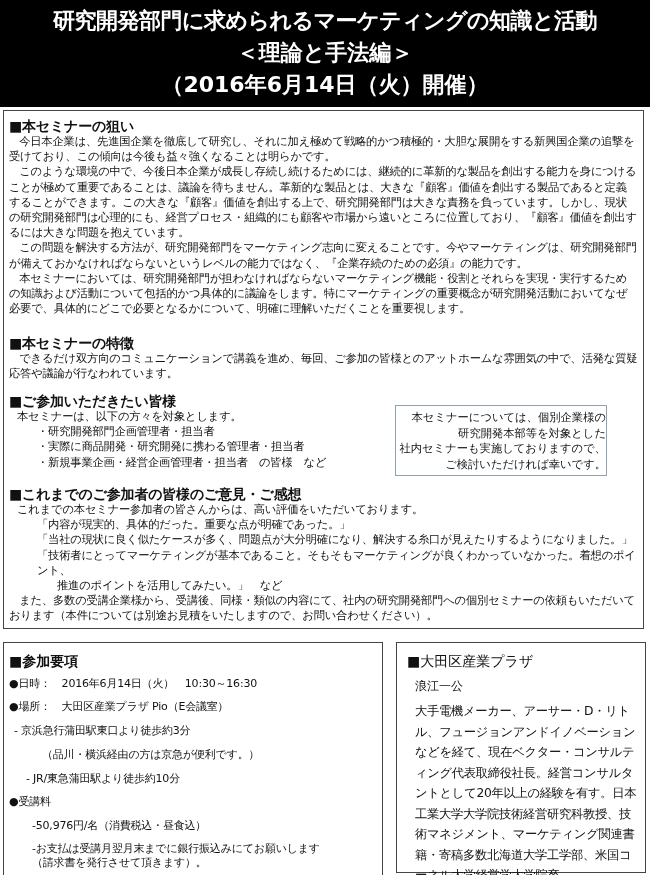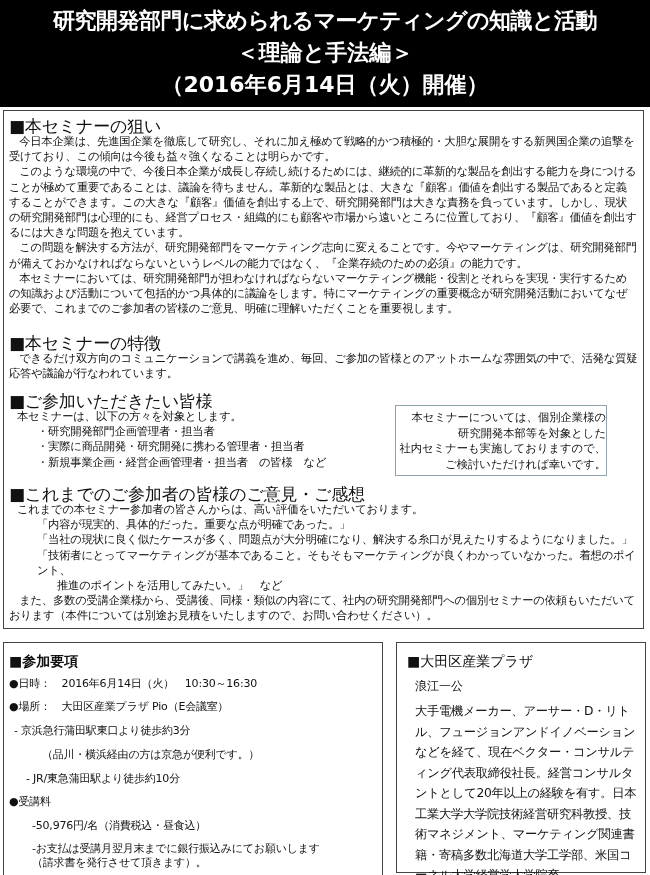--- a/index.html
+++ b/index.html
@@ -7,21 +7,21 @@
          font-family:"DejaVu Sans", sans-serif; color:#111; }
   .header { position:absolute; left:0; top:0; width:650px; height:107px; background:#000;
             color:#fff; text-align:center; font-weight:bold; }
   .header .l1 { position:absolute; left:0; right:0; top:6px; font-size:22px; line-height:30px; letter-spacing:-0.5px; }
   .header .l2 { position:absolute; left:0; right:0; top:38px; font-size:22px; line-height:30px; }
   .header .l3 { position:absolute; left:0; right:0; top:70px; font-size:22px; line-height:30px; }
 
   .mainbox { position:absolute; left:3px; top:110px; width:641px; height:519px; border:1px solid #444;
              box-sizing:border-box; }
   .sec { position:absolute; left:5px; right:5px; font-size:11.3px; line-height:15.2px; letter-spacing:-0.2px; }
-  .sec .h { font-weight:normal; font-size:17px; line-height:16px; }
+  .sec .h { font-weight:bold; font-size:14px; line-height:16px; }
   .sec p { margin:0; }
   .indent1 { text-indent:0.9em; }
   .pad1 { padding-left:8px; }
   .pad2 { padding-left:28px; }
   .pad3 { padding-left:48px; }
 
   .note { position:absolute; left:391px; top:294px; width:212px; height:71px; border:1.5px solid #8ea3ad;
           box-sizing:border-box; font-size:11.3px; line-height:15.5px; text-align:right; padding-top:4px; }
 
   .box { position:absolute; border:1.5px solid #444; box-sizing:border-box; }
@@ -42,21 +42,21 @@
   <div class="l2">＜理論と手法編＞</div>
   <div class="l3">（2016年6月14日（火）開催）</div>
 </div>
 
 <div class="mainbox">
   <div class="sec" style="top:7px;">
     <div class="h">■本セミナーの狙い</div>
     <p class="indent1">今日本企業は、先進国企業を徹底して研究し、それに加え極めて戦略的かつ積極的・大胆な展開をする新興国企業の追撃を受けており、この傾向は今後も益々強くなることは明らかです。</p>
     <p class="indent1">このような環境の中で、今後日本企業が成長し存続し続けるためには、継続的に革新的な製品を創出する能力を身につけることが極めて重要であることは、議論を待ちません。革新的な製品とは、大きな『顧客』価値を創出する製品であると定義することができます。この大きな『顧客』価値を創出する上で、研究開発部門は大きな責務を負っています。しかし、現状の研究開発部門は心理的にも、経営プロセス・組織的にも顧客や市場から遠いところに位置しており、『顧客』価値を創出するには大きな問題を抱えています。</p>
     <p class="indent1">この問題を解決する方法が、研究開発部門をマーケティング志向に変えることです。今やマーケティングは、研究開発部門が備えておかなければならないというレベルの能力ではなく、『企業存続のための必須』の能力です。</p>
-    <p class="indent1">本セミナーにおいては、研究開発部門が担わなければならないマーケティング機能・役割とそれらを実現・実行するための知識および活動について包括的かつ具体的に議論をします。特にマーケティングの重要概念が研究開発活動においてなぜ必要で、これまでのご参加者の皆様のご意見、明確に理解いただくことを重要視します。</p>
+    <p class="indent1">本セミナーにおいては、研究開発部門が担わなければならないマーケティング機能・役割とそれらを実現・実行するための知識および活動について包括的かつ具体的に議論をします。特にマーケティングの重要概念が研究開発活動においてなぜ必要で、具体的にどこで必要となるかについて、明確に理解いただくことを重要視します。</p>
   </div>
 
   <div class="sec" style="top:224px;">
     <div class="h">■本セミナーの特徴</div>
     <p class="indent1">できるだけ双方向のコミュニケーションで講義を進め、毎回、ご参加の皆様とのアットホームな雰囲気の中で、活発な質疑応答や議論が行なわれています。</p>
   </div>
 
   <div class="sec" style="top:282px; right:260px;">
     <div class="h">■ご参加いただきたい皆様</div>
     <p class="pad1">本セミナーは、以下の方々を対象とします。</p>

